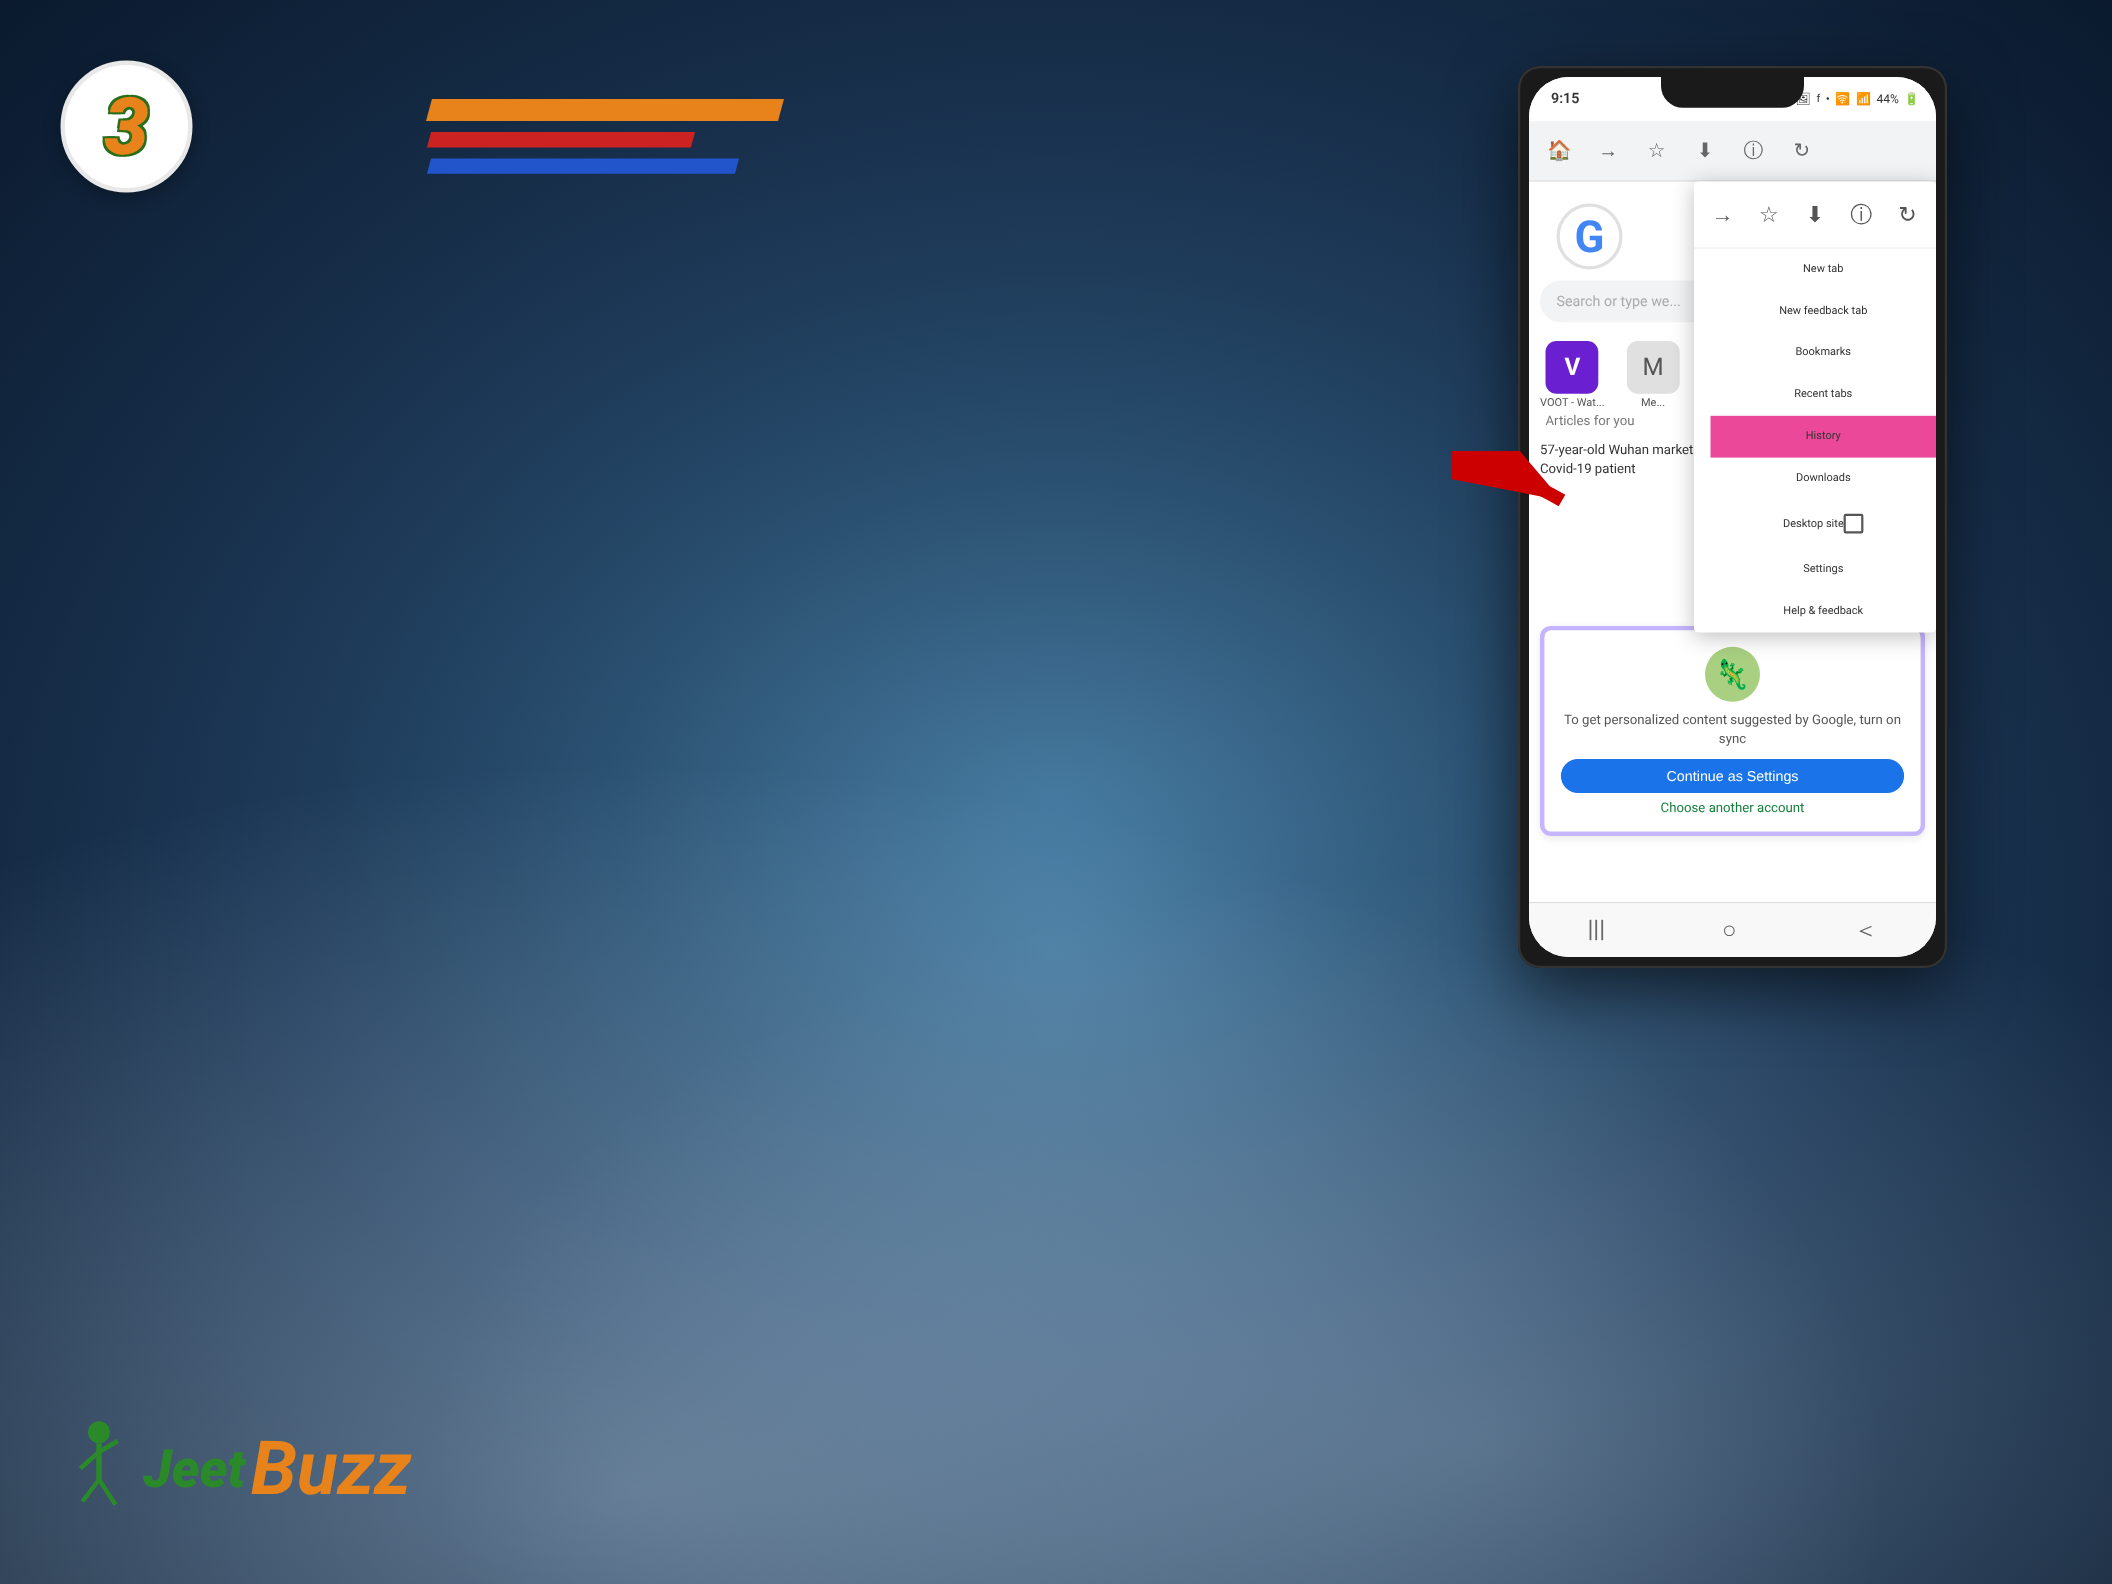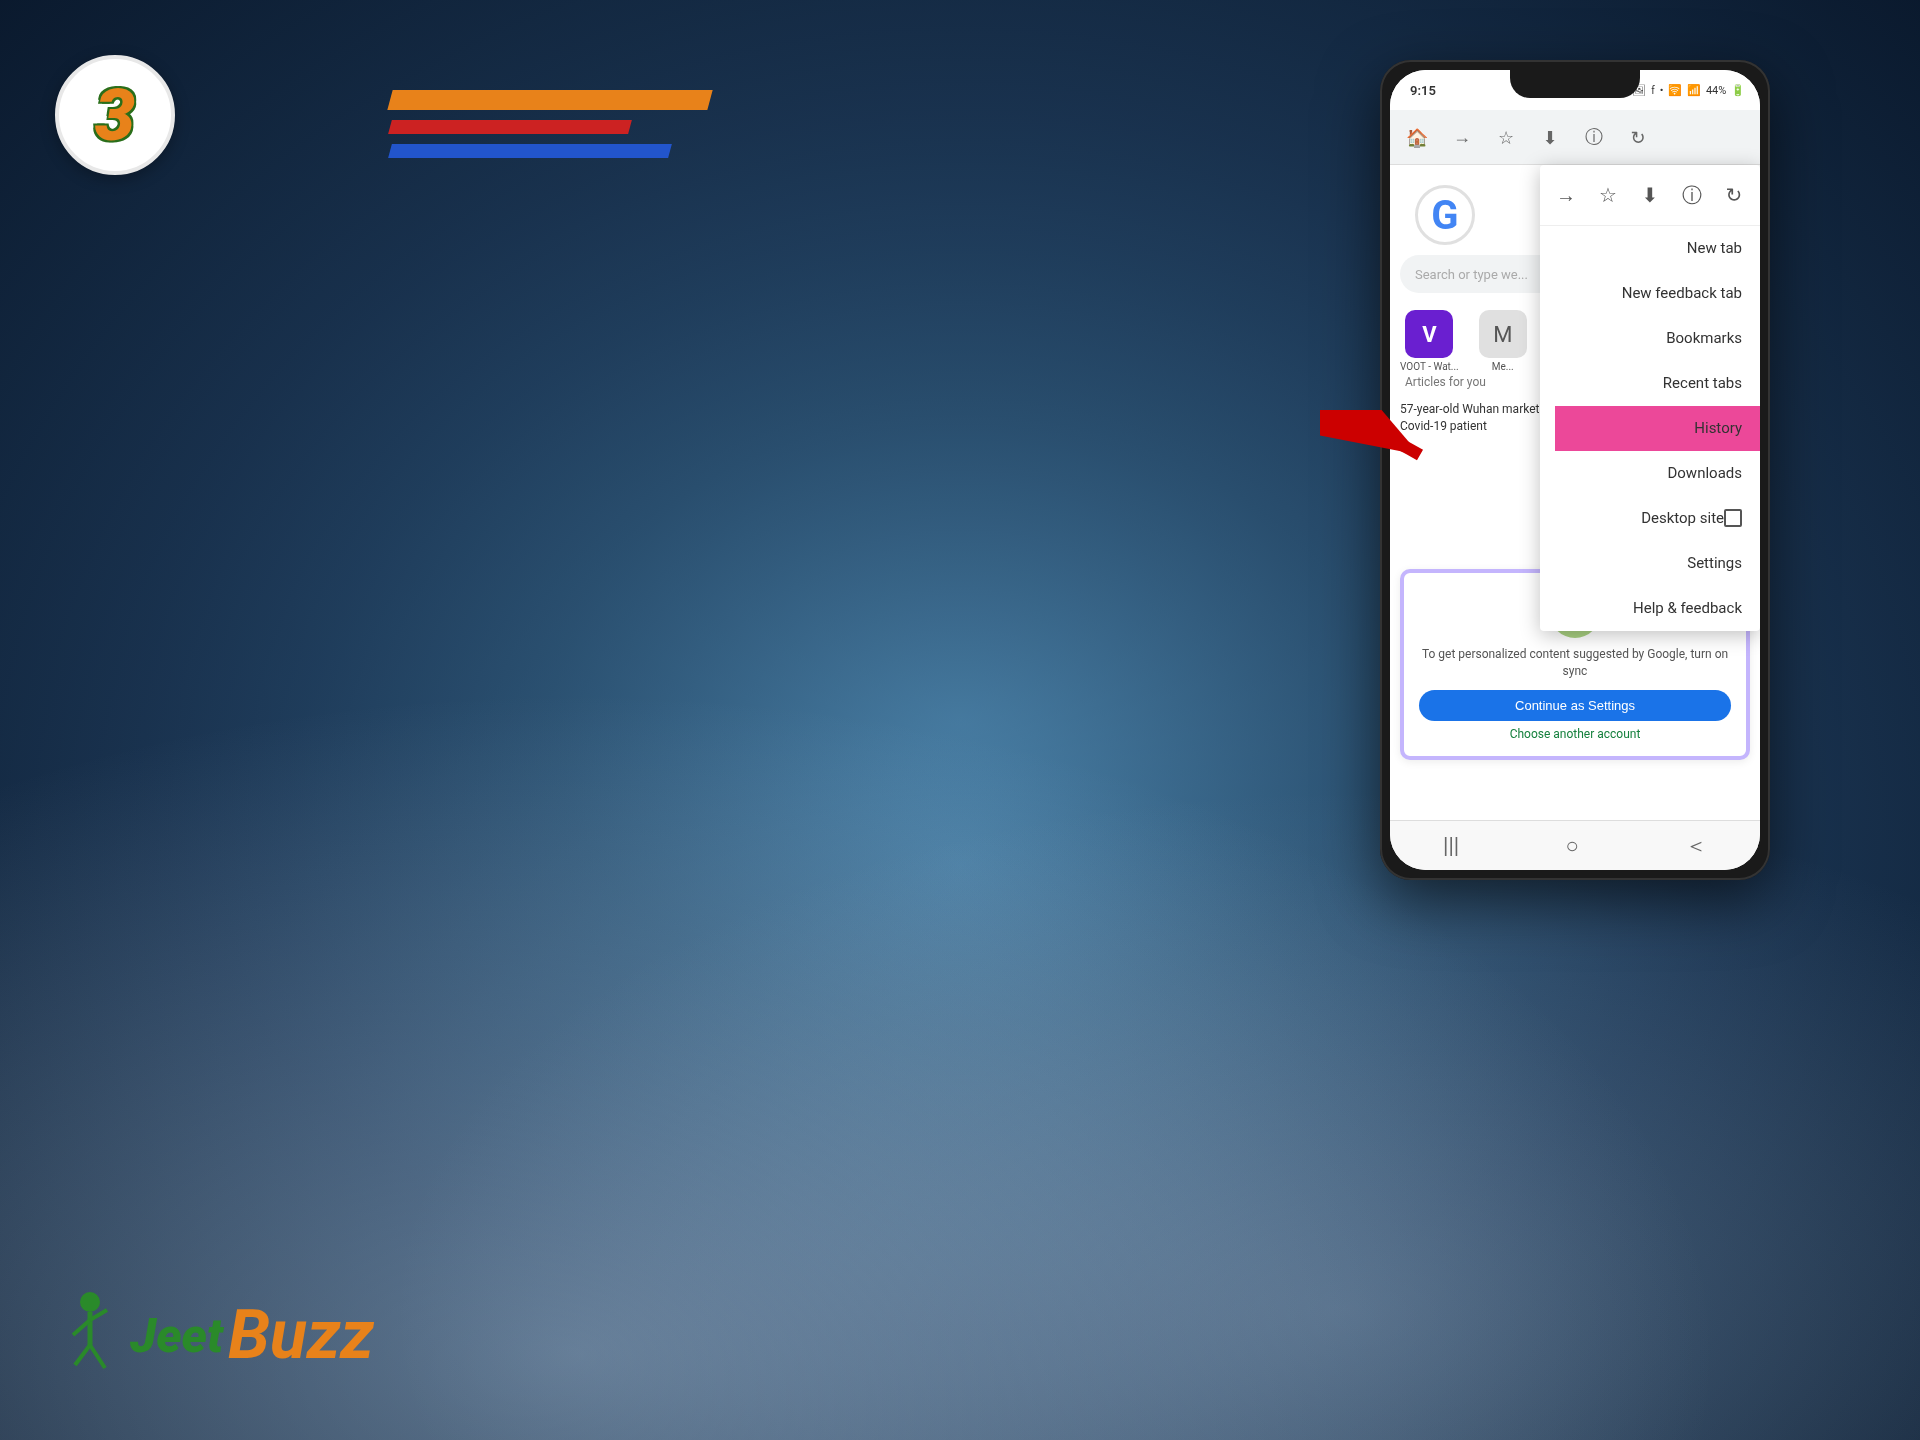--- a/index.html
+++ b/index.html
@@ -99,21 +99,21 @@
       position: absolute;
       top: 60px;
       right: 150px;
       width: 390px;
       height: 820px;
     }
     .phone-frame {
       width: 100%;
       height: 100%;
       background: #1a1a1a;
-      border-radius: 31px;
+      border-radius: 20px;
       padding: 10px;
       box-shadow: 0 20px 60px rgba(0,0,0,0.6), inset 0 0 0 2px #333;
       position: relative;
     }
     .phone-screen {
       width: 100%;
       height: 100%;
       background: white;
       border-radius: 36px;
       overflow: hidden;
@@ -281,23 +281,23 @@
       align-items: center;
       justify-content: center;
       border-radius: 50%;
       font-size: 20px;
       color: #555;
       cursor: pointer;
     }
     .menu-item {
       display: flex;
       align-items: center;
-      justify-content: flex-end;
+      justify-content: center;
       padding: 13px 18px;
-      font-size: 15px;
+      font-size: 10px;
       color: #333;
       cursor: pointer;
       border-bottom: 1px solid transparent;
       margin-left: 15px;
     }
 
     
     .bottom-nav {
       position: absolute;
       bottom: 0;

